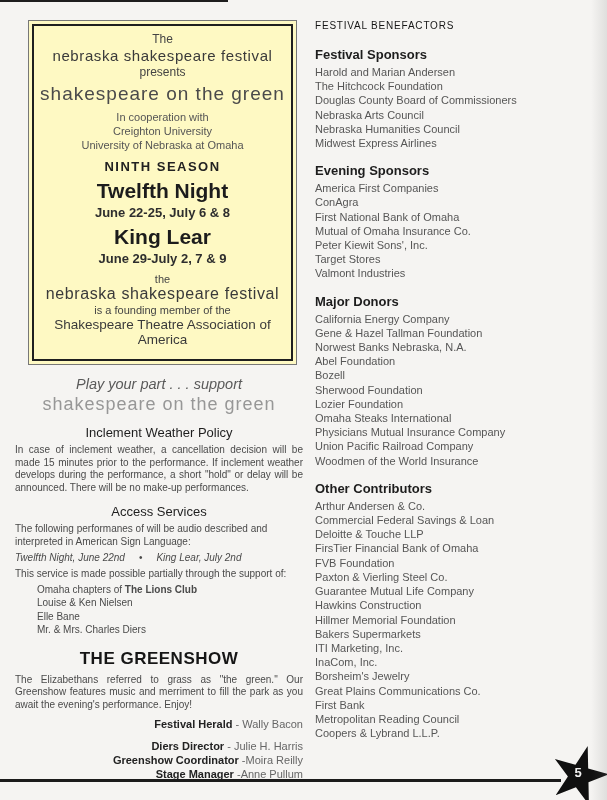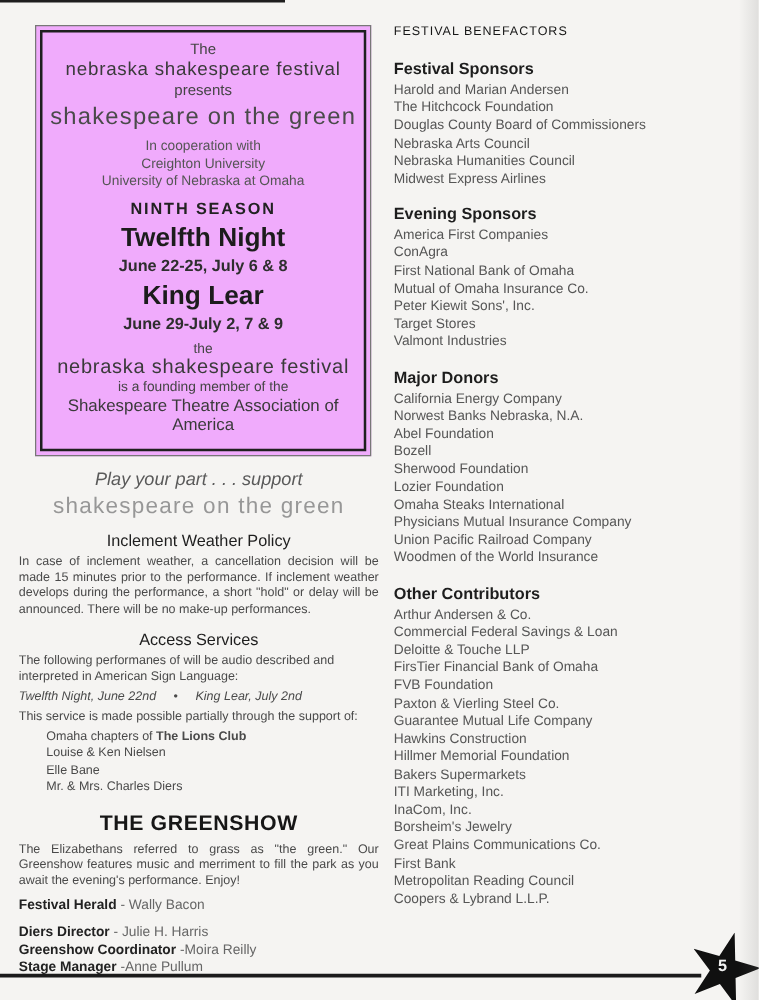--- a/index.html
+++ b/index.html
@@ -10,21 +10,21 @@
     color:#3f3f3f;
     overflow:hidden;
     position:relative;
   }
   .page{position:absolute;inset:0;}
   .scan-line-top{position:absolute;left:0;top:0;width:228px;height:2px;background:#1e1e1e;}
   .right-band{position:absolute;top:0;right:0;width:16px;height:100%;
     background:linear-gradient(to left,rgba(110,110,110,.16),rgba(110,110,110,0));pointer-events:none;}
   
   .col-left{position:absolute;left:15px;top:20px;width:288px;}
-  .box-outer{border:1px solid #777;padding:3px;margin:0 6px 0 13px;background:#f0abfc;}
+  .box-outer{border:1px solid #777;padding:3px;margin:0 6px 0 13px;background:#fef9c3;}
   .box-inner{border:2px solid #1f1f1f;padding:6px 4px 12px;text-align:center;}
   .t-the{font-size:12px;color:#444;}
   .t-nsf{font-size:15px;letter-spacing:.6px;color:#3a3a3a;margin-top:1px;}
   .t-presents{font-size:12px;color:#444;margin-top:1px;}
   .t-sotg{font-size:19px;letter-spacing:1px;color:#4a4a4a;margin:4px 0 5px;}
   .t-coop-line{font-size:11px;color:#555;line-height:14px;}
   .t-season{font-size:13px;font-weight:bold;letter-spacing:1.5px;color:#222;margin-top:7px;}
   .t-show-title{font-size:21px;font-weight:bold;color:#1c1c1c;margin-top:5px;}
   .t-show-dates{font-size:13px;font-weight:bold;color:#2e2e2e;margin-top:2px;}
   .t-the2{font-size:11px;color:#444;margin-top:7px;}
@@ -34,21 +34,21 @@
   .support-l1{font-size:14.5px;font-style:italic;color:#5a5a5a;text-align:center;margin-top:11px;}
   .support-l2{font-size:18px;letter-spacing:1px;color:#979797;text-align:center;margin-top:2px;}
   h3.sec{font-size:13px;font-weight:normal;color:#1e1e1e;text-align:center;margin:10px 0 4px;}
   .bodytxt{font-size:10px;line-height:12.5px;color:#4a4a4a;margin:0;}
   .just{text-align:justify;}
   .access-shows{font-size:10px;font-style:italic;color:#4a4a4a;text-align:left;margin:4px 0 5px;}
   .access-shows .dot{font-style:normal;margin:0 14px;}
   .supporters{margin-left:22px;margin-top:2px;}
   .supporters .bodytxt{line-height:13.5px;}
   h2.greenshow-h{font-size:17px;font-weight:bold;color:#161616;text-align:center;margin:12px 0 5px;letter-spacing:.5px;}
-  .roles{text-align:left;margin-top:6px;}
+  .roles{text-align:right;margin-top:6px;}
   .role{font-size:11px;line-height:14px;white-space:pre;color:#666;}
   .role .role-title{font-weight:bold;color:#222;}
   .role.gap{margin-bottom:8px;}
   
   .col-right{position:absolute;left:315px;top:20px;width:280px;}
   h1.bene{font-size:10px;font-weight:normal;color:#161616;letter-spacing:.8px;margin:0 0 16px;}
   .group{margin-bottom:13px;}
   .group h4{font-size:13px;font-weight:bold;color:#1d1d1d;margin:0 0 3px;}
   .group .item{font-size:11px;line-height:14.2px;color:#565656;}
   
@@ -147,20 +147,21 @@
           <div class="item">Peter Kiewit Sons', Inc.</div>
           <div class="item">Target Stores</div>
           <div class="item">Valmont Industries</div>
         </div>
     </div>
 
     <div class="group">
       <h4>Major Donors</h4>
       <div>
           <div class="item">California Energy Company</div>
+          <div class="item">Gene &amp; Hazel Tallman Foundation</div>
           <div class="item">Norwest Banks Nebraska, N.A.</div>
           <div class="item">Abel Foundation</div>
           <div class="item">Bozell</div>
           <div class="item">Sherwood Foundation</div>
           <div class="item">Lozier Foundation</div>
           <div class="item">Omaha Steaks International</div>
           <div class="item">Physicians Mutual Insurance Company</div>
           <div class="item">Union Pacific Railroad Company</div>
           <div class="item">Woodmen of the World Insurance</div>
         </div>

